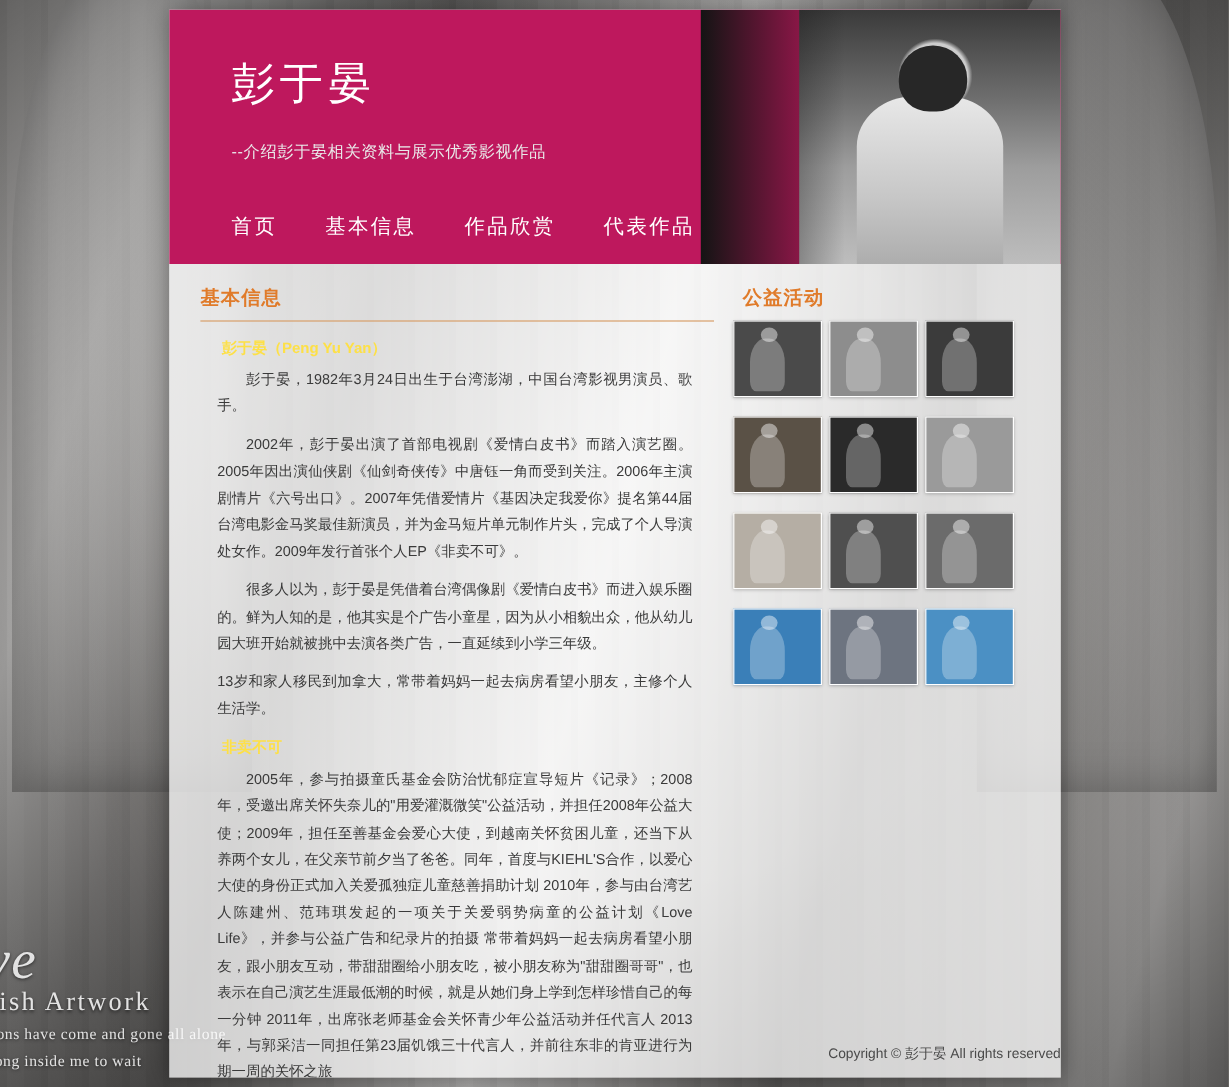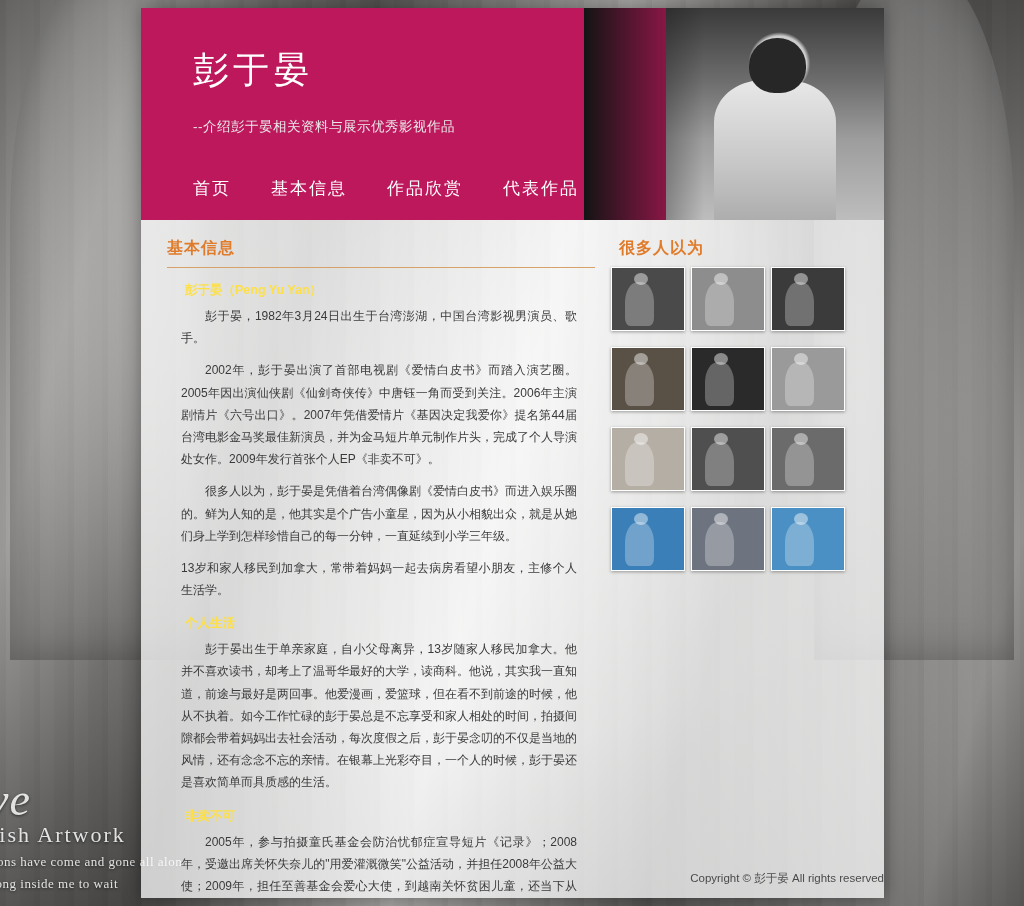--- a/index.html
+++ b/index.html
@@ -313,37 +313,33 @@
       <h2 class="section-title">基本信息</h2>
       <div class="title-rule"></div>
 
       <div>
         <div class="sub-head">彭于晏（Peng Yu Yan）</div>
         <p class="para indent">彭于晏，1982年3月24日出生于台湾澎湖，中国台湾影视男演员、歌手。</p>
         <p class="para indent">2002年，彭于晏出演了首部电视剧《爱情白皮书》而踏入演艺圈。2005年因出演仙侠剧《仙剑奇侠传》中唐钰一角而受到关注。2006年主演剧情片《六号出口》。2007年凭借爱情片《基因决定我爱你》提名第44届台湾电影金马奖最佳新演员，并为金马短片单元制作片头，完成了个人导演处女作。2009年发行首张个人EP《非卖不可》。</p>
       </div>
 
       <div>
-        <p class="para indent">很多人以为，彭于晏是凭借着台湾偶像剧《爱情白皮书》而进入娱乐圈的。鲜为人知的是，他其实是个广告小童星，因为从小相貌出众，就是从她们身上学到怎样珍惜自己的每一分钟，一直延续到小学三年级。</p>
+        <p class="para indent">很多人以为，彭于晏是凭借着台湾偶像剧《爱情白皮书》而进入娱乐圈的。鲜为人知的是，他其实是个广告小童星，因为从小相貌出众，他从幼儿园大班开始就被挑中去演各类广告，一直延续到小学三年级。</p>
         <p class="para">13岁和家人移民到加拿大，常带着妈妈一起去病房看望小朋友，主修个人生活学。</p>
       </div>
 
-      <div>
-        <div class="sub-head">个人生活</div>
-        <p class="para indent">彭于晏出生于单亲家庭，自小父母离异，13岁随家人移民加拿大。他并不喜欢读书，却考上了温哥华最好的大学，读商科。他说，其实我一直知道，前途与最好是两回事。他爱漫画，爱篮球，但在看不到前途的时候，他从不执着。如今工作忙碌的彭于晏总是不忘享受和家人相处的时间，拍摄间隙都会带着妈妈出去社会活动，每次度假之后，彭于晏念叨的不仅是当地的风情，还有念念不忘的亲情。在银幕上光彩夺目，一个人的时候，彭于晏还是喜欢简单而具质感的生活。</p>
-      </div>
 
       <div>
         <div class="sub-head">非卖不可</div>
         <p class="para indent">2005年，参与拍摄童氏基金会防治忧郁症宣导短片《记录》；2008年，受邀出席关怀失奈儿的"用爱灌溉微笑"公益活动，并担任2008年公益大使；2009年，担任至善基金会爱心大使，到越南关怀贫困儿童，还当下从养两个女儿，在父亲节前夕当了爸爸。同年，首度与KIEHL'S合作，以爱心大使的身份正式加入关爱孤独症儿童慈善捐助计划 2010年，参与由台湾艺人陈建州、范玮琪发起的一项关于关爱弱势病童的公益计划《Love Life》，并参与公益广告和纪录片的拍摄 常带着妈妈一起去病房看望小朋友，跟小朋友互动，带甜甜圈给小朋友吃，被小朋友称为"甜甜圈哥哥"，也表示在自己演艺生涯最低潮的时候，就是从她们身上学到怎样珍惜自己的每一分钟 2011年，出席张老师基金会关怀青少年公益活动并任代言人 2013年，与郭采洁一同担任第23届饥饿三十代言人，并前往东非的肯亚进行为期一周的关怀之旅</p>
       </div>
     </div>
 
     <div id="side-col">
-      <h2 class="section-title">很多人以为</h2>
+      <h2 class="section-title">公益活动</h2>
       <div id="gallery">
         <div class="thumb" style="background: rgb(74, 74, 74);"></div>
         <div class="thumb" style="background: rgb(141, 141, 141);"></div>
         <div class="thumb" style="background: rgb(59, 59, 59);"></div>
         <div class="thumb" style="background: rgb(90, 81, 70);"></div>
         <div class="thumb" style="background: rgb(42, 42, 42);"></div>
         <div class="thumb" style="background: rgb(154, 154, 154);"></div>
         <div class="thumb" style="background: rgb(181, 174, 164);"></div>
         <div class="thumb" style="background: rgb(79, 79, 79);"></div>
         <div class="thumb" style="background: rgb(107, 107, 107);"></div>

